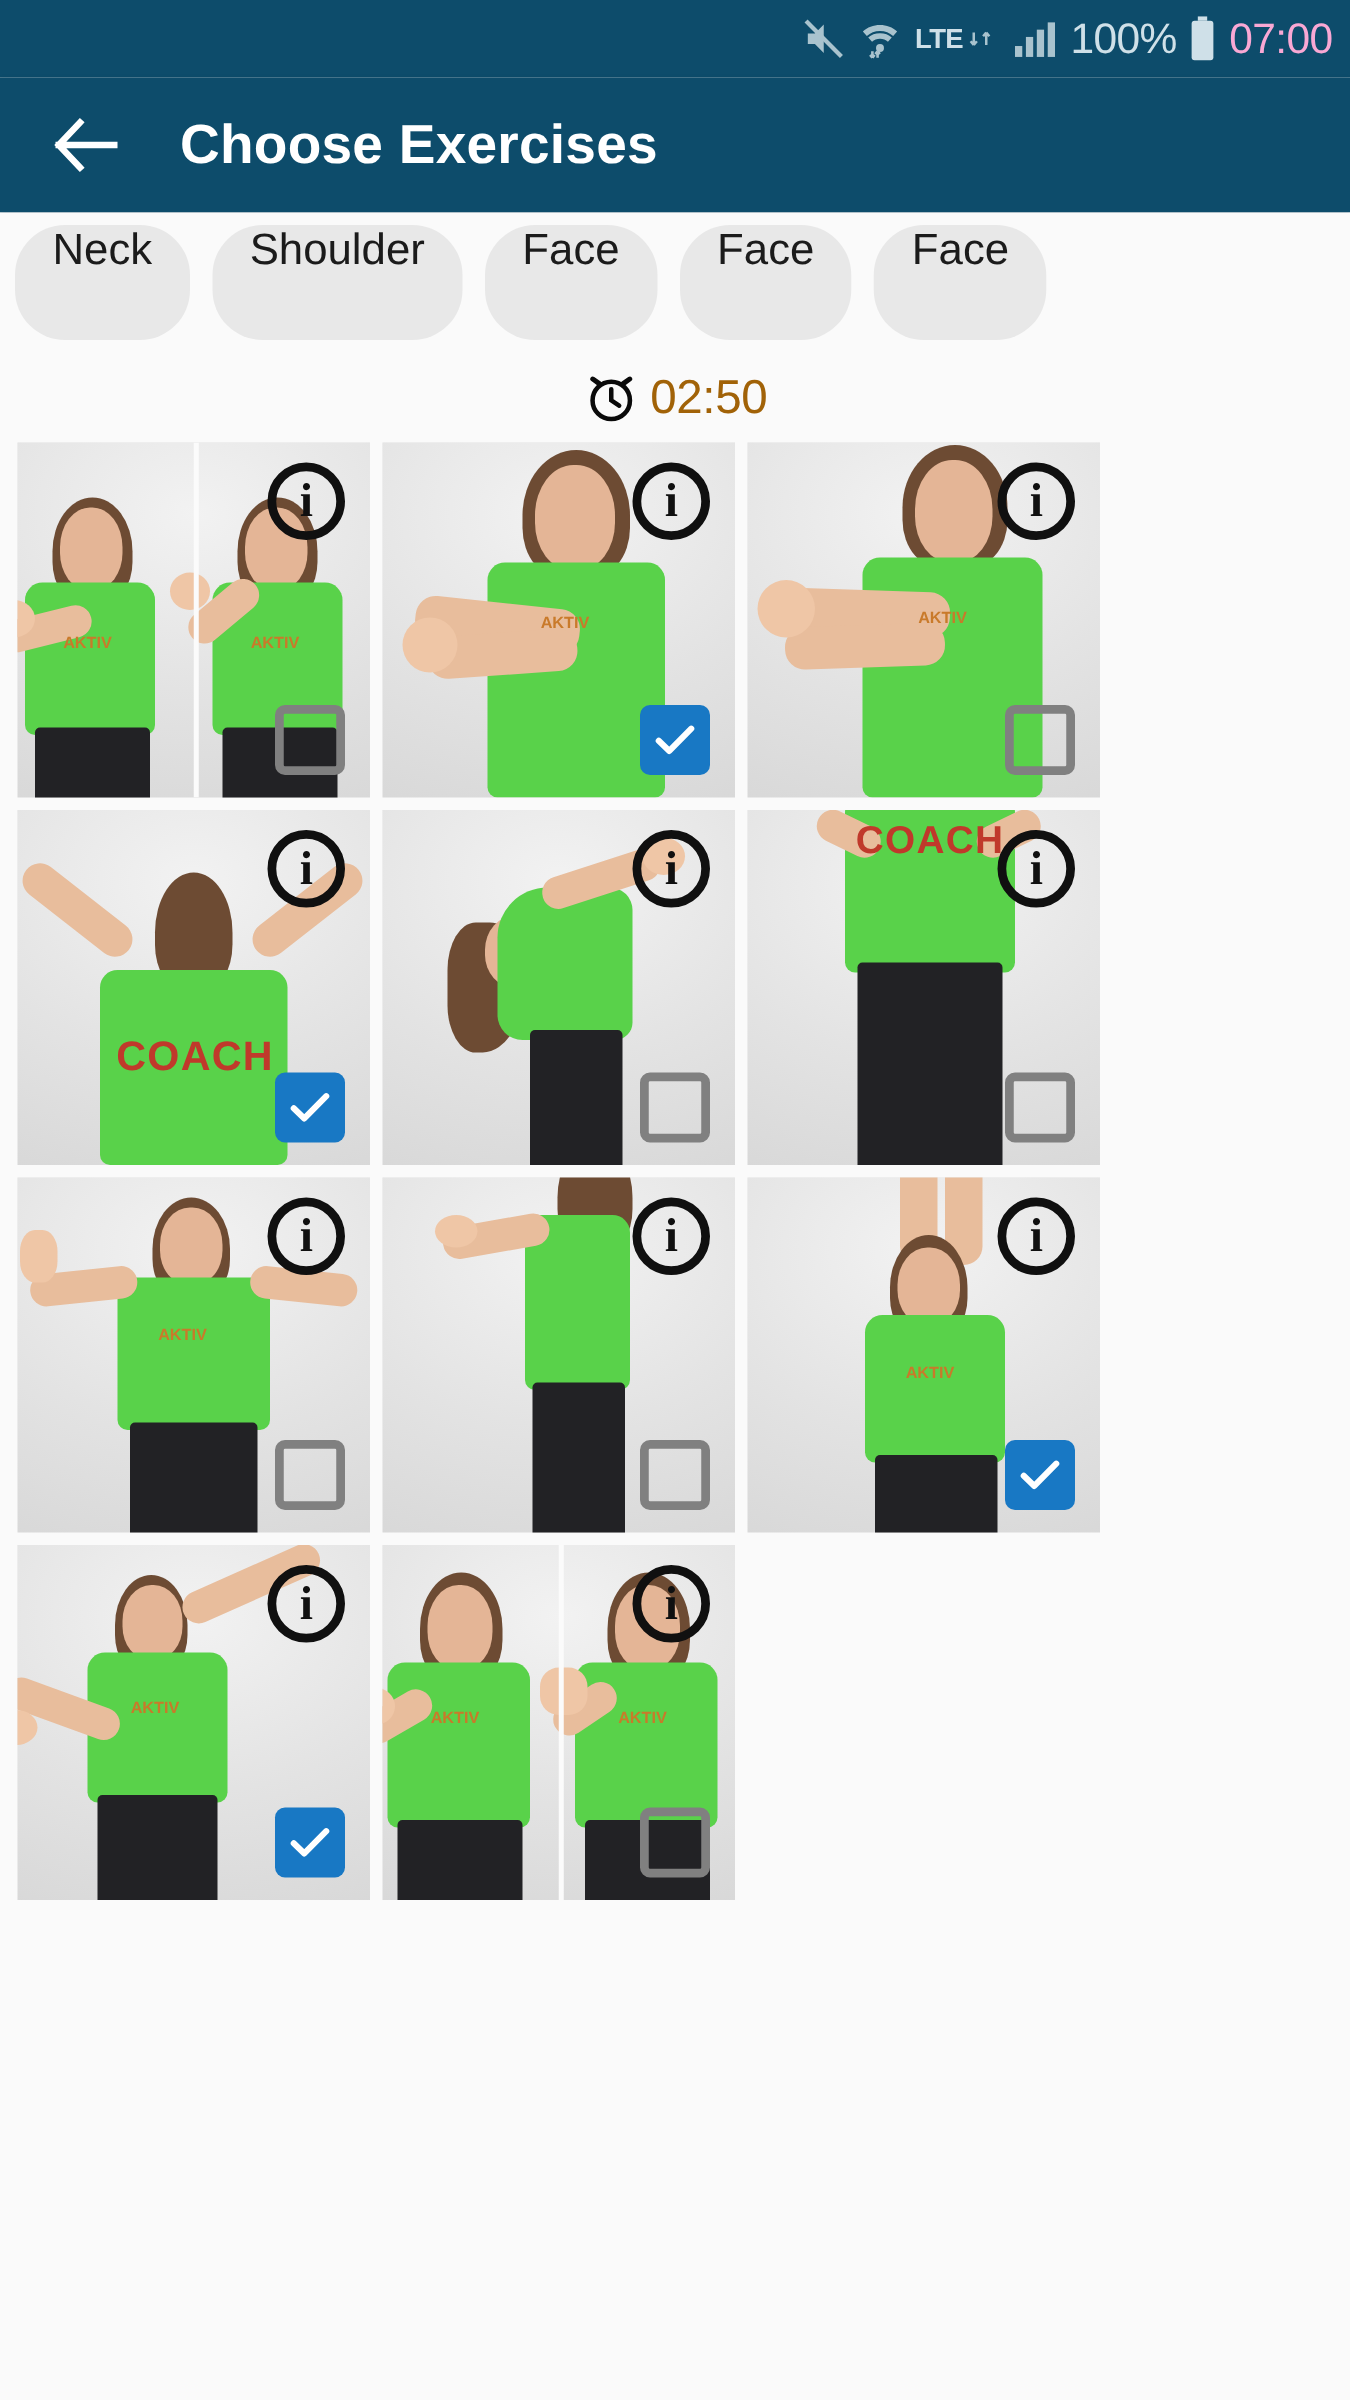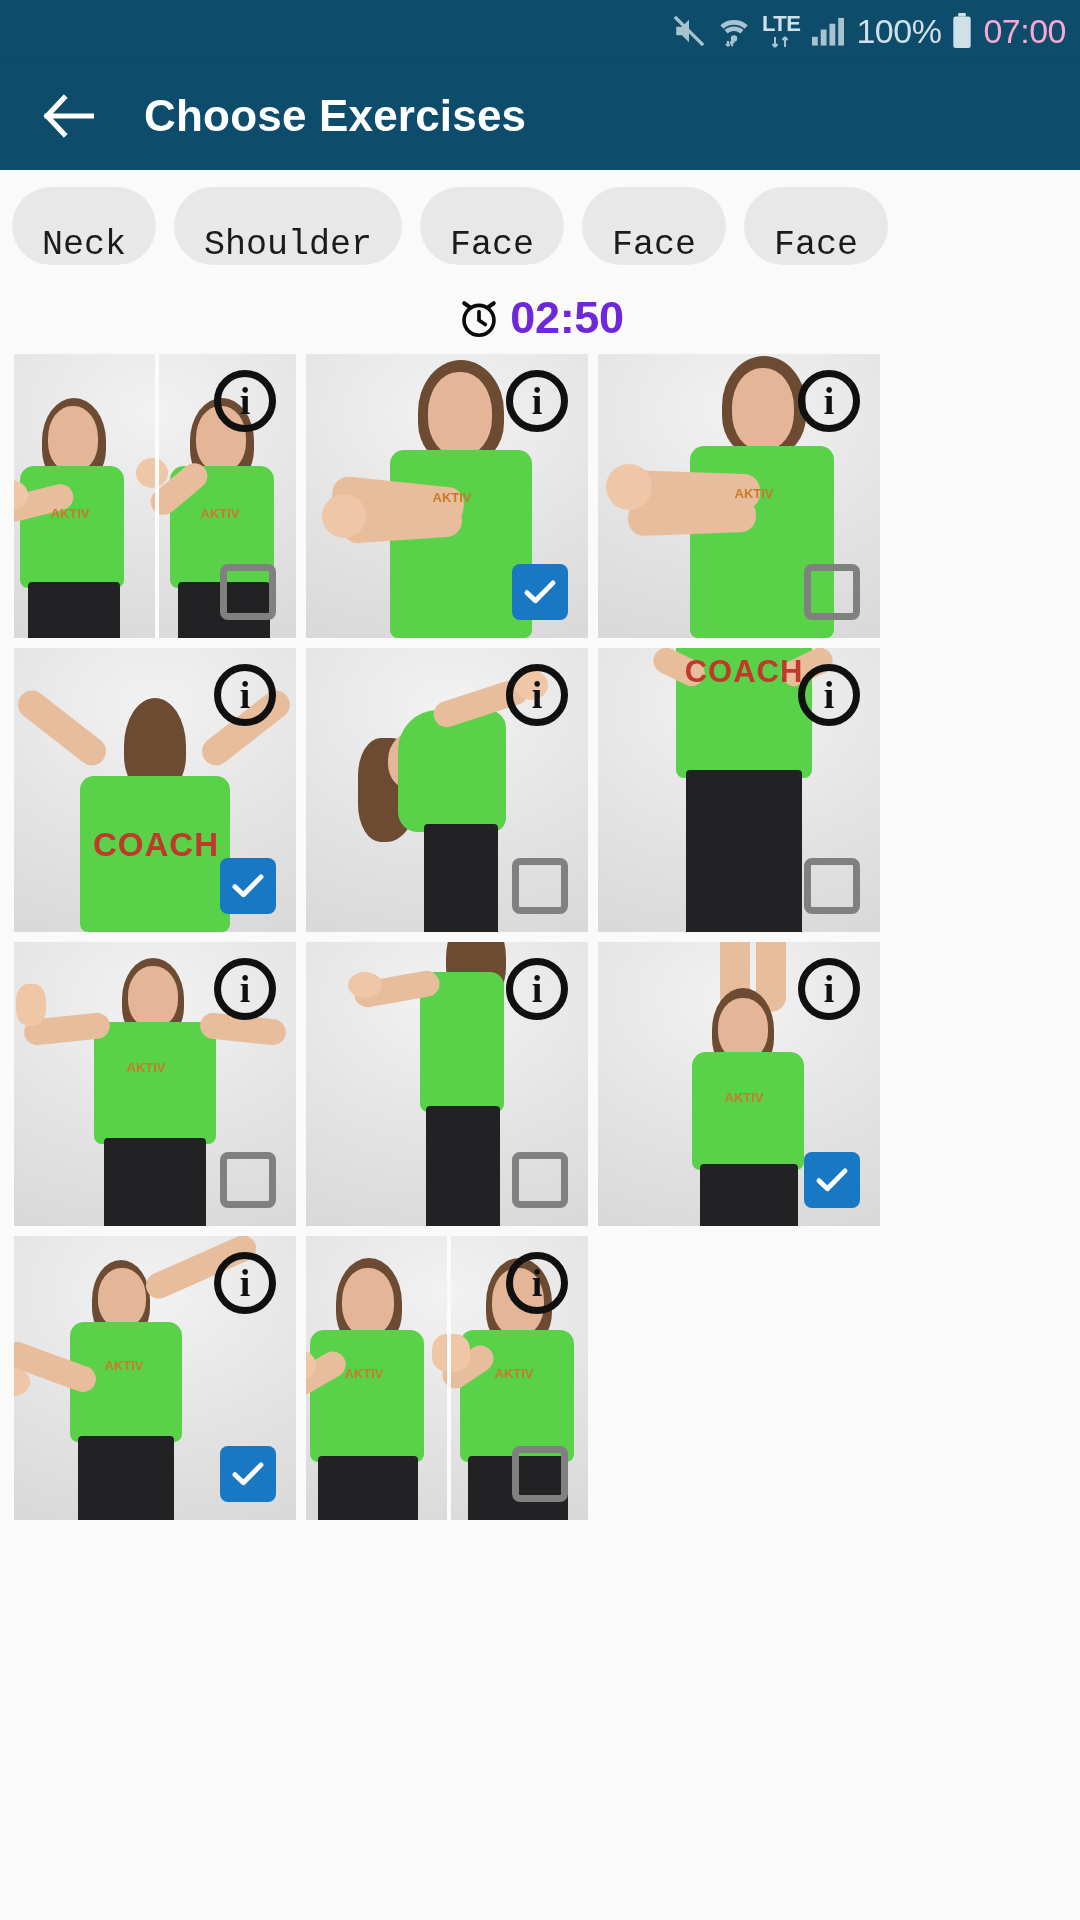--- a/index.html
+++ b/index.html
@@ -42,29 +42,28 @@
   
   .chiprow{
     height:112px; width:100%;
     background:#fafafa;
     display:flex; align-items:center;
     padding:0 12px;
     gap:18px;
     overflow:hidden;
   }
   .chip{
-    height:78px;
+    height:92px;
     background:#e8e8e8;
     border-radius:40px;
-    display:flex; align-items:flex-end;
+    display:flex; align-items:flex-start;
     padding:0 30px;
     flex:0 0 auto;
     cursor:pointer;
     white-space:nowrap;
-    font-family:Liberation Mono, monospace;
   }
   .chip .chip-label{
     font-size:35px; color:#1b1b1b; font-weight:400;
   }
   .chip.selected{
     background:#cfcfcf;
     padding-left:6px;
   }
   .chip.selected .chip-label{ padding-left:18px; padding-right:8px;}
   .chip-check{
@@ -76,21 +75,21 @@
 
   
   .timerrow{
     height:72px; width:100%;
     background:#fafafa;
     display:flex; align-items:center; justify-content:center;
     gap:8px;
   }
   .alarm-icon{ display:flex; align-items:center; }
   .timer-label{ font-size:38px; font-weight:700; color:#0a0a0a; letter-spacing:-0.3px;}
-  .timer-value{ font-size:45px; font-weight:700; color:#6d28d9; letter-spacing:-0.3px;}
+  .timer-value{ font-size:38px; font-weight:400; color:#a16207; letter-spacing:-0.3px;}
 
   
   .grid{
     width:100%;
     padding:0 14px;
     display:flex; flex-wrap:wrap;
     gap:10px 10px;
     background:#fafafa;
   }
   .card{
@@ -184,21 +183,21 @@
   </span>
   <span class="sb-icon">
     <svg width="36" height="34" viewBox="0 0 26 24">
       <path d="M13 7.5c3 0 5.6 1.1 7.6 2.9l2.3-2.6C20.3 5.3 16.8 4 13 4S5.7 5.3 3.1 7.8l2.3 2.6C7.4 8.6 10 7.5 13 7.5z" fill="#a9c3ce"></path>
       <path d="M13 12c1.8 0 3.4.7 4.6 1.8l2.2-2.5C18.1 9.7 15.7 8.8 13 8.8s-5.1.9-6.8 2.5l2.2 2.5C9.6 12.7 11.2 12 13 12z" fill="#a9c3ce"></path>
       <circle cx="13" cy="17.4" r="2.3" fill="#a9c3ce"></circle>
       <path d="M8.6 19.2 L8.6 23 M8.6 23 L7.3 21.3 M8.6 23 L9.9 21.3" stroke="#a9c3ce" stroke-width="1.5" fill="none"></path>
       <path d="M11.6 23 L11.6 19.2 M11.6 19.2 L10.3 20.9 M11.6 19.2 L12.9 20.9" stroke="#a9c3ce" stroke-width="1.5" fill="none"></path>
     </svg>
   </span>
-  <span class="sb-icon" style="display:flex;flex-direction:column;align-items:center;">
+  <span class="sb-icon" style="display:flex;flex-direction:row;align-items:center;">
     <span class="sb-text" style="font-size:22px;font-weight:700;line-height:1;">LTE</span>
     <svg width="30" height="13" viewBox="0 0 30 13" style="margin-top:1px;">
       <path d="M9 1 L9 11 M9 11 L6.5 8 M9 11 L11.5 8" stroke="#a9c3ce" stroke-width="2" fill="none"></path>
       <path d="M19 11 L19 1 M19 1 L16.5 4 M19 1 L21.5 4" stroke="#a9c3ce" stroke-width="2" fill="none"></path>
     </svg>
   </span>
   <span class="sb-icon">
     <svg width="36" height="32" viewBox="0 0 24 22">
       <rect x="1" y="15" width="4" height="6" fill="#a9c3ce"></rect>
       <rect x="7" y="10" width="4" height="11" fill="#a9c3ce"></rect>

